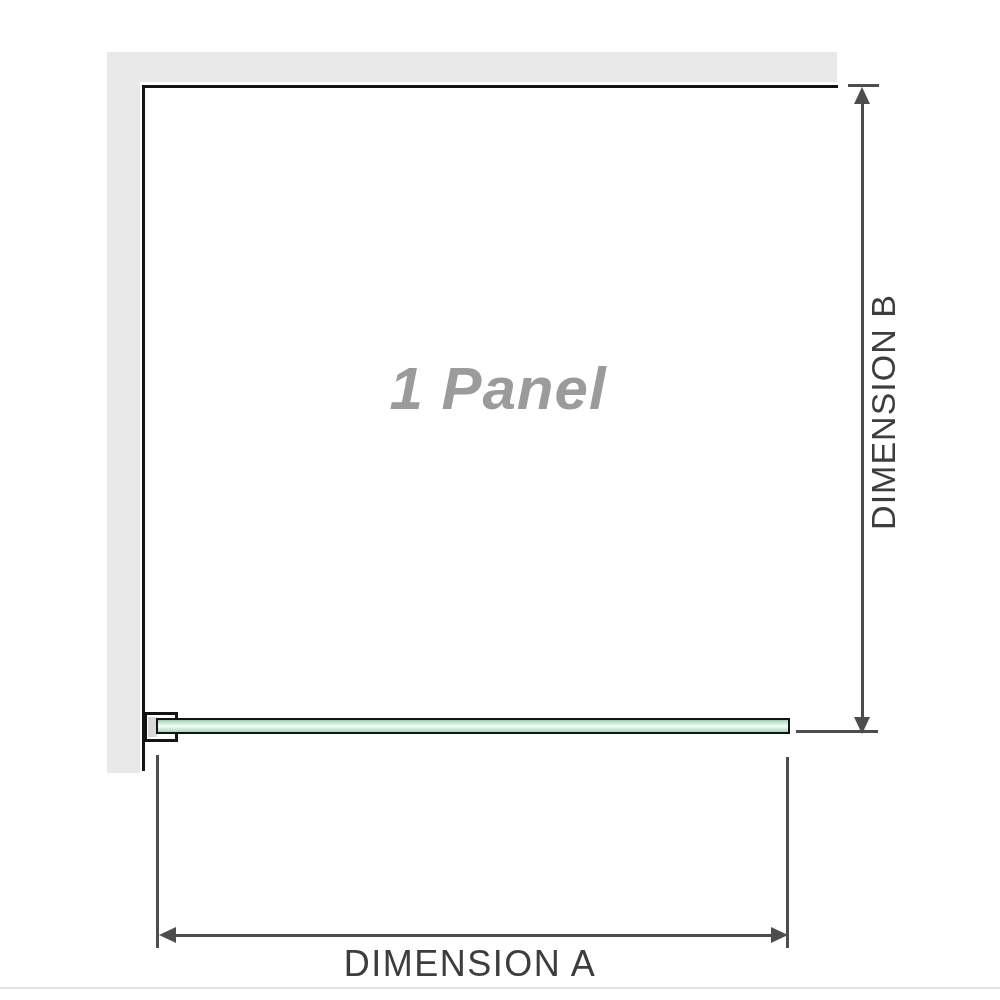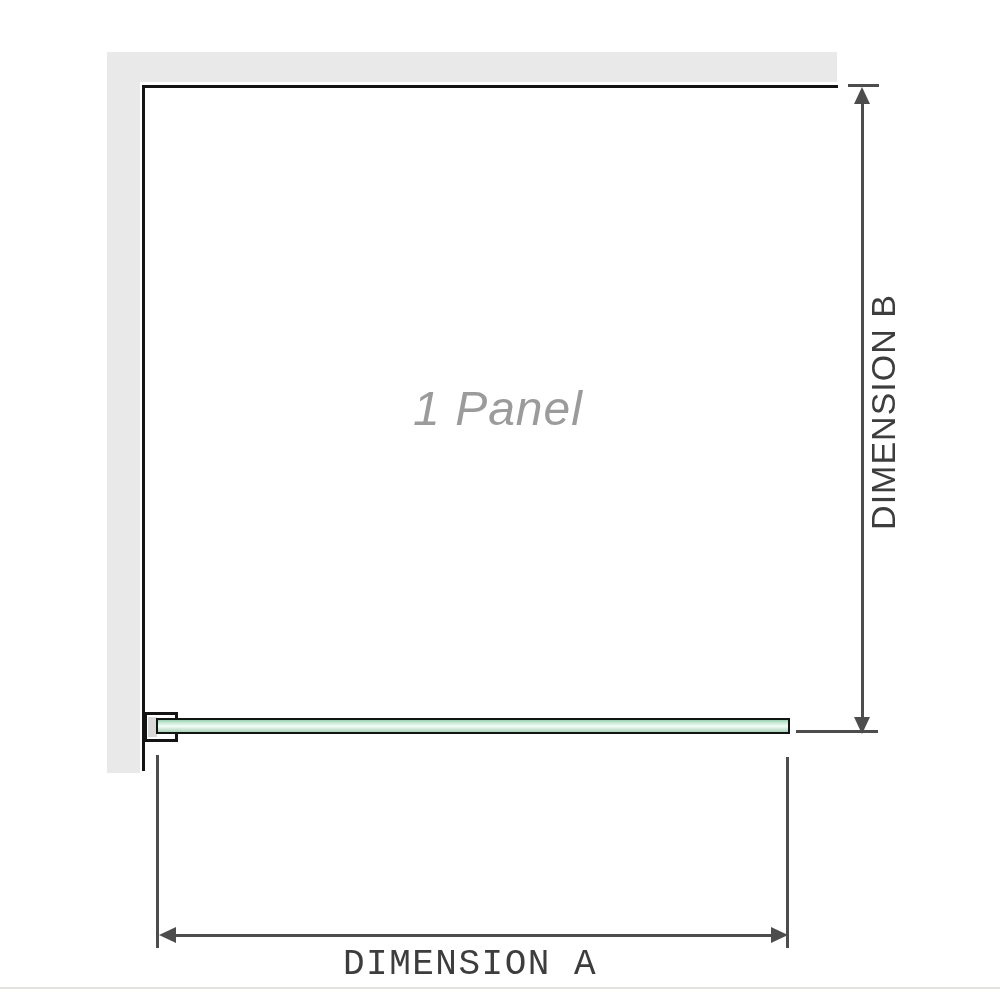--- a/index.html
+++ b/index.html
@@ -22,23 +22,23 @@
 
   
   .wall-top{left:107px;top:52px;width:730px;height:30px;background:var(--wall);}
   .wall-left{left:107px;top:52px;width:33px;height:721px;background:var(--wall);}
 
   
   .enc-top{left:142px;top:85px;width:696px;height:3px;background:var(--outline);}
   .enc-left{left:142px;top:85px;width:3px;height:686px;background:var(--outline);}
 
   
-  .panel-label{left:298px;top:376px;width:400px;height:64px;
+  .panel-label{left:298px;top:356px;width:400px;height:64px;
     display:flex;align-items:center;justify-content:center;
-    font-size:48px;font-weight:400;font-style:italic;color:var(--panel-label-text);
+    font-size:60px;font-weight:700;font-style:italic;color:var(--panel-label-text);
     letter-spacing:1px;}
 
   
   .bracket{left:144px;top:712px;width:34px;height:30px;background:var(--bracket-fill);
     border:3px solid var(--outline);}
   .bracket-pad{left:148px;top:717px;width:9px;height:20px;background:var(--bracket-inner);}
 
   
   .glass{left:156px;top:718px;width:634px;height:16px;border:2px solid var(--outline);
     background:linear-gradient(180deg,
@@ -62,21 +62,21 @@
   
   .dima-ext-left{left:156px;top:755px;width:3px;height:193px;background:var(--dimension-line);}
   .dima-ext-right{left:786px;top:757px;width:3px;height:191px;background:var(--dimension-line);}
   .dima-line{left:163px;top:934px;width:621px;height:3px;background:var(--dimension-line);}
   .arrow-left{left:159px;top:927px;border-top:8px solid transparent;
     border-bottom:8px solid transparent;border-right:17px solid var(--dimension-line);}
   .arrow-right{left:771px;top:927px;border-top:8px solid transparent;
     border-bottom:8px solid transparent;border-left:17px solid var(--dimension-line);}
   .dima-label{left:270px;top:944px;width:400px;height:40px;
     display:flex;align-items:center;justify-content:center;
-    font-size:36px;color:var(--dimension-text);letter-spacing:1.5px;white-space:nowrap;font-family:Liberation Mono, monospace;}
+    font-size:36px;color:var(--dimension-text);letter-spacing:1.5px;white-space:nowrap;}
 
   
   .bottom-rule{left:0;top:987px;width:1000px;height:2px;background:var(--baseline-rule);}
 </style>
 </head>
 <body>
 
 <div class="abs wall-top"></div>
 <div class="abs wall-left"></div>
 

